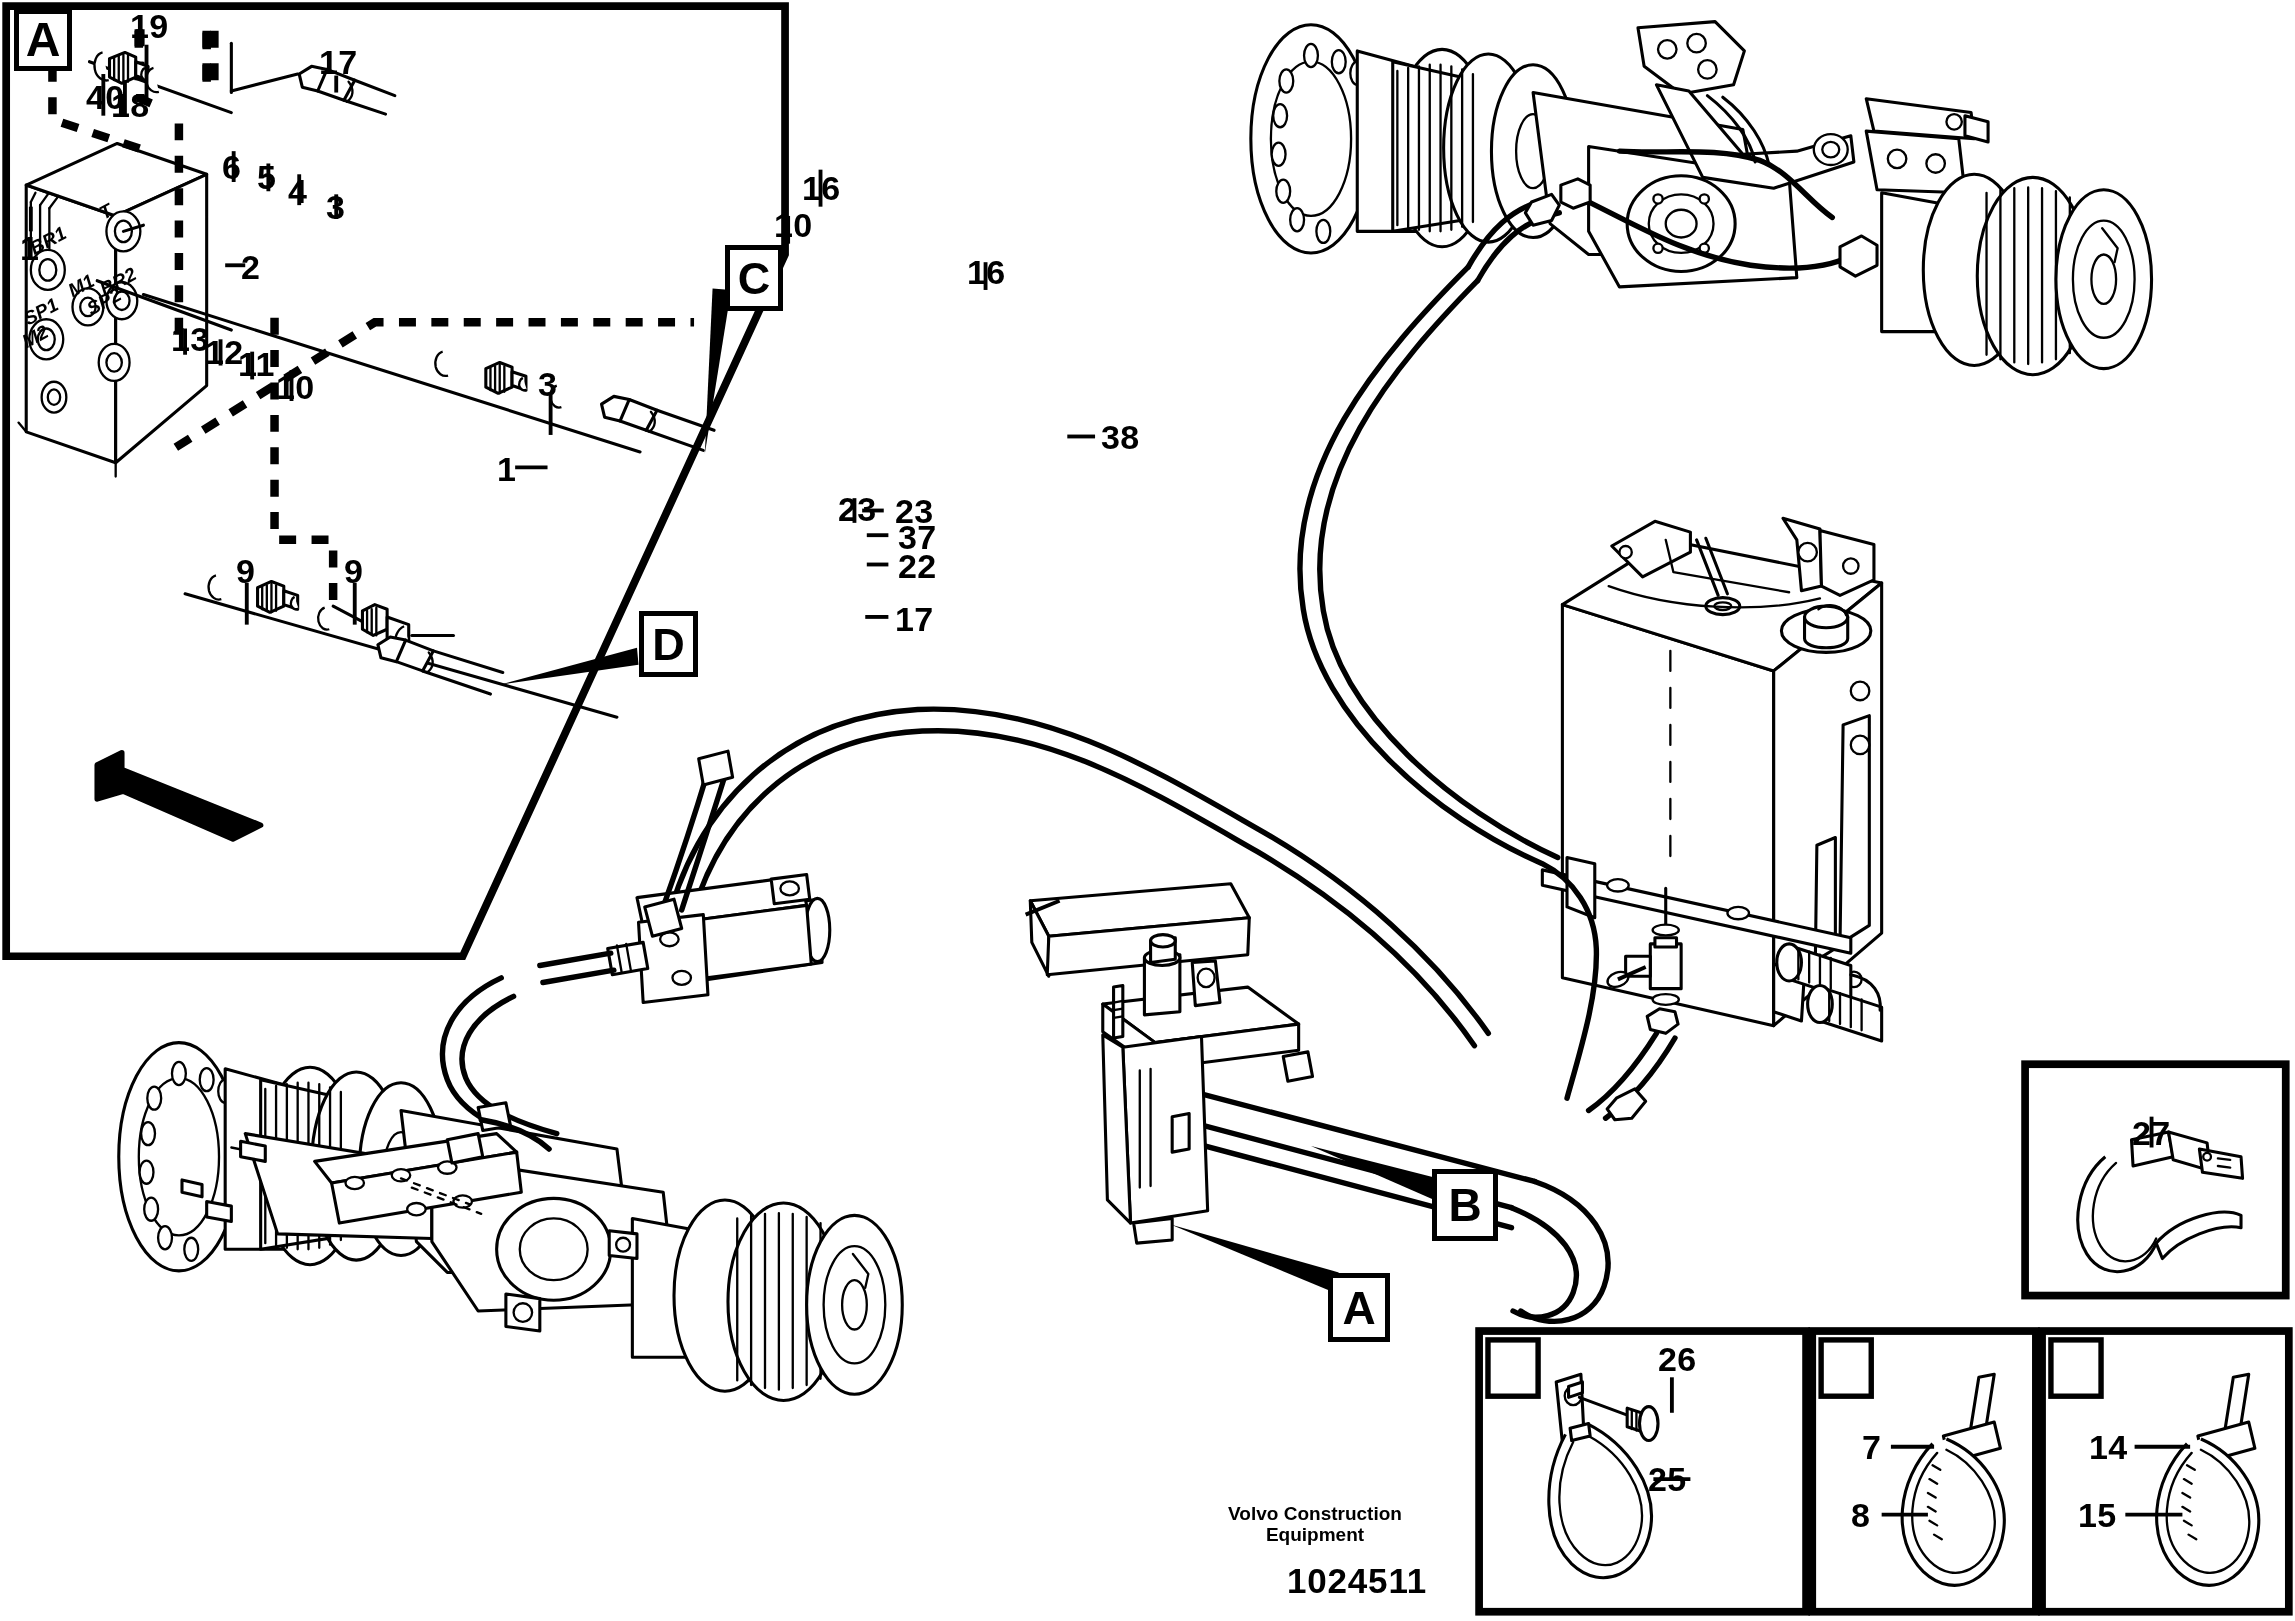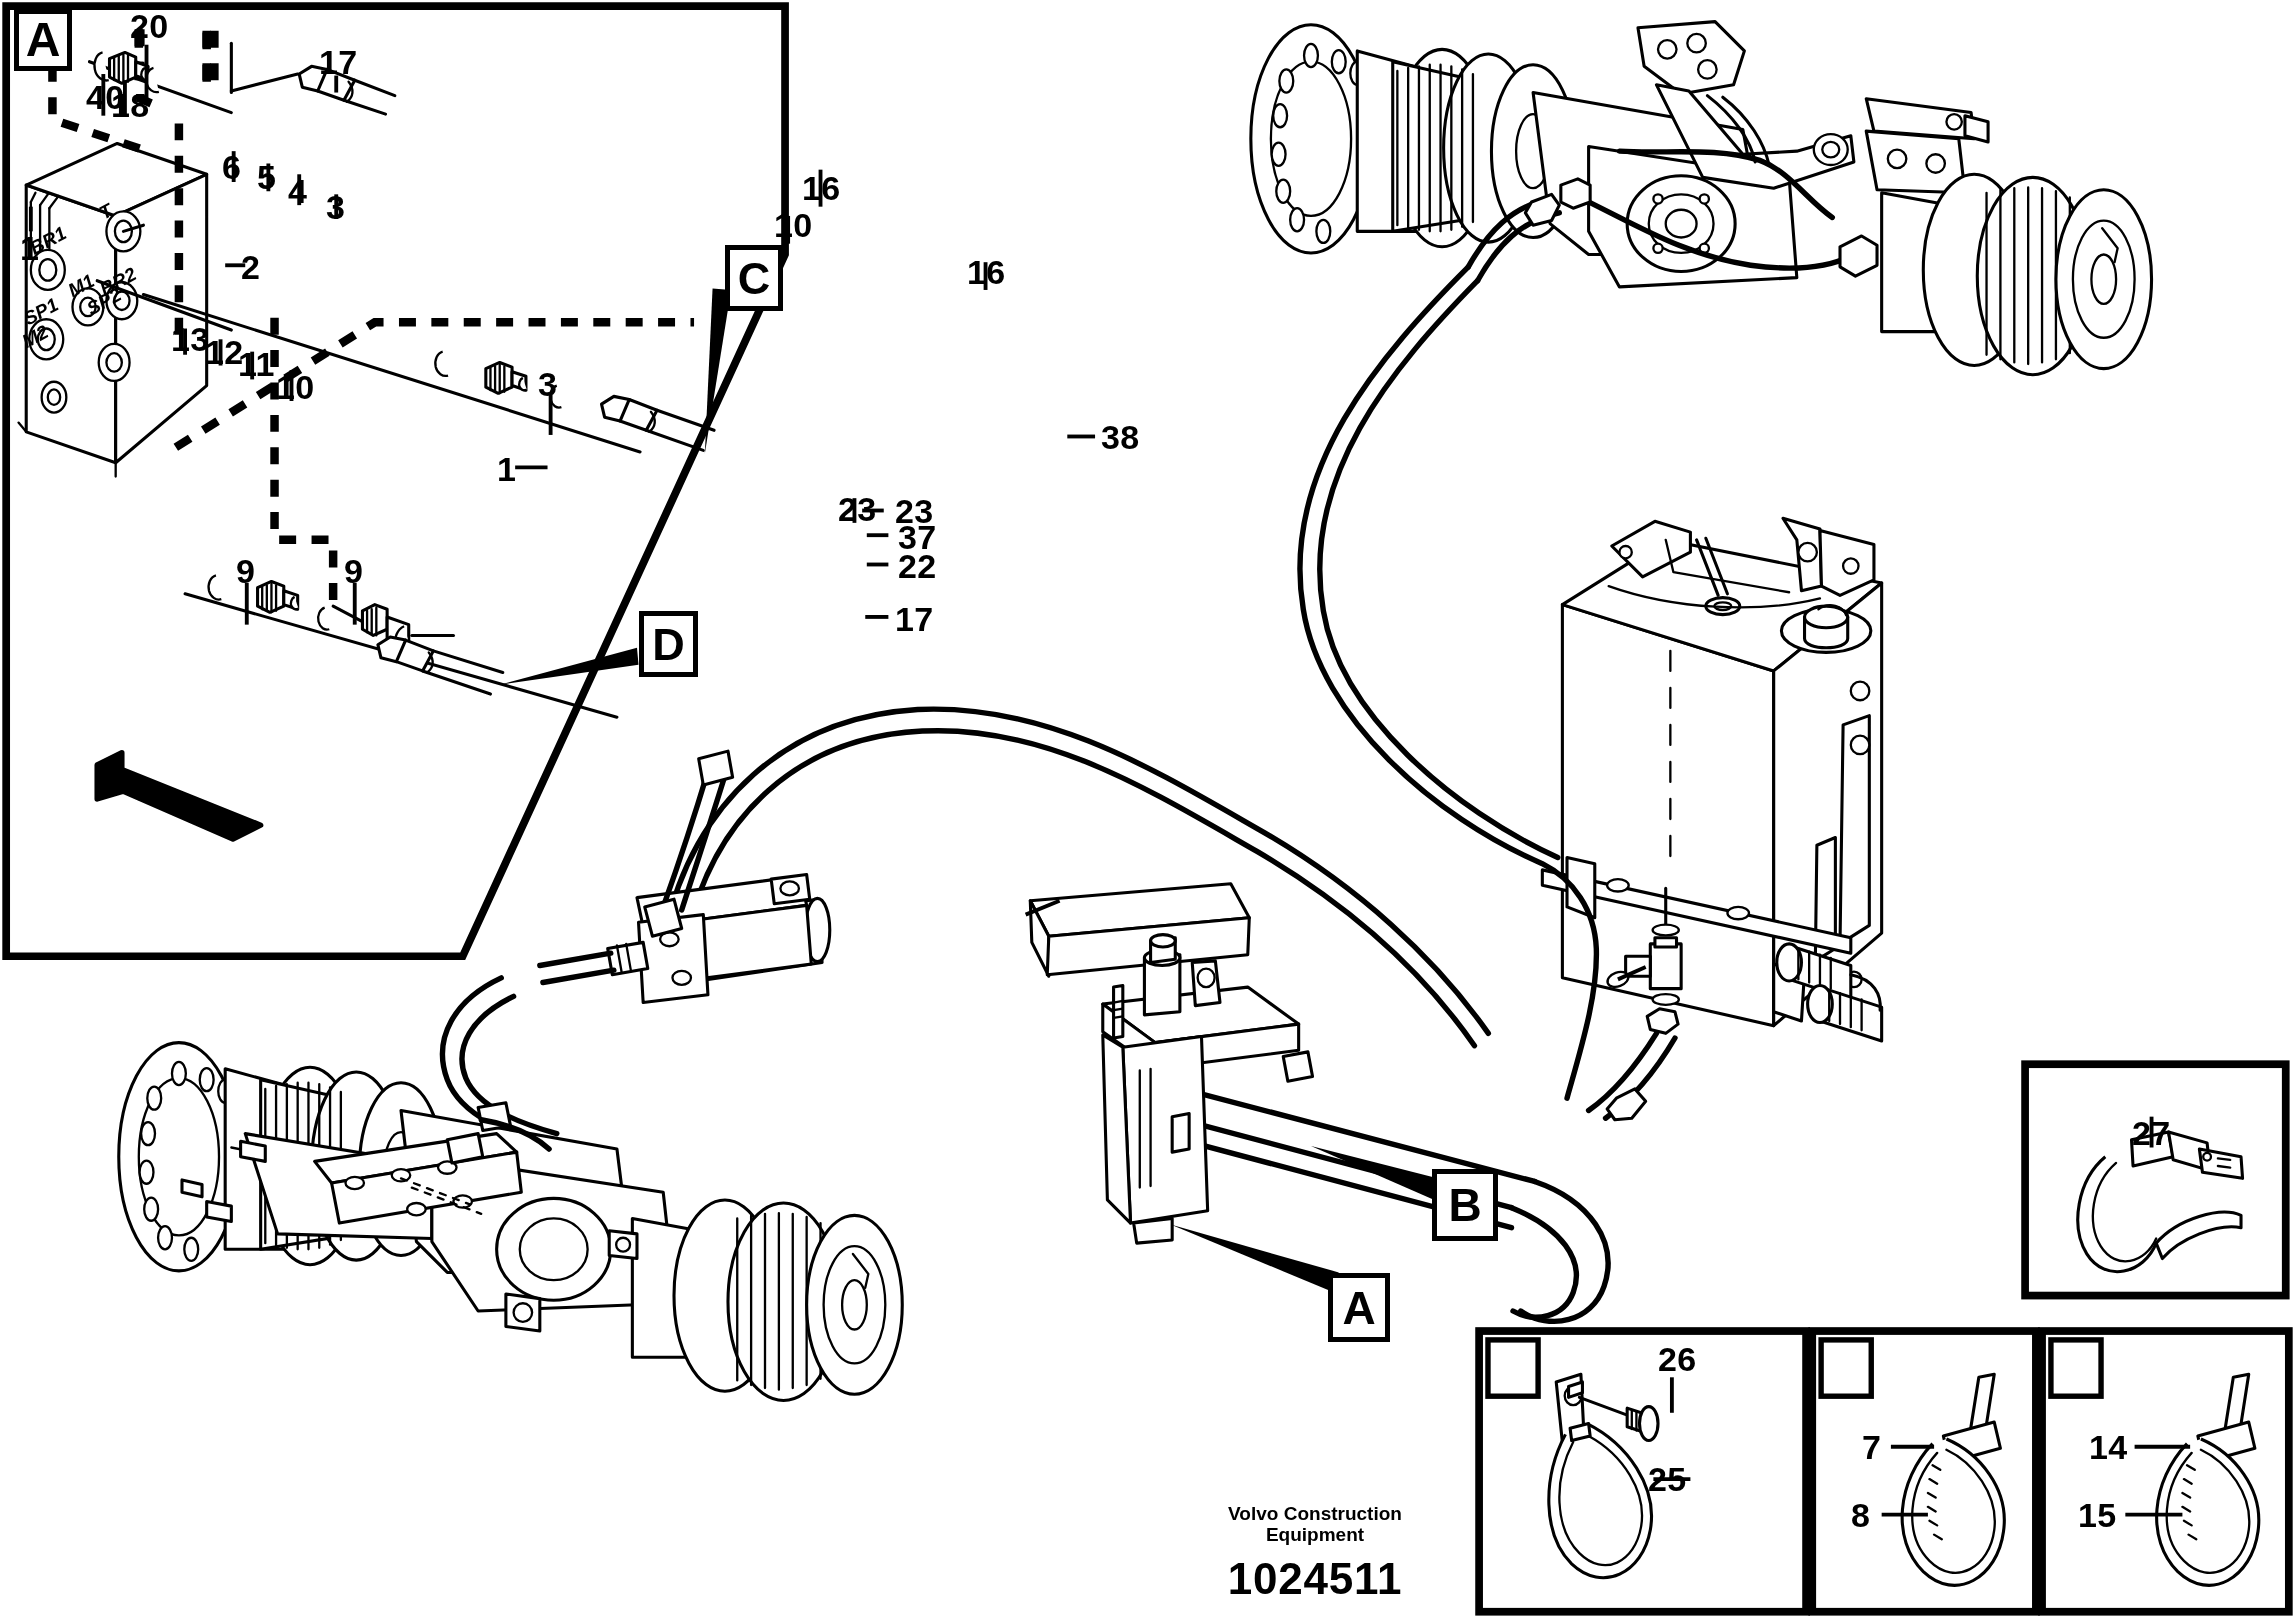--- a/index.html
+++ b/index.html
@@ -21,21 +21,21 @@
   .lb-C-leg{left:1820px;top:1339px;width:51px;height:60px;font-size:43px;border-width:0;}
   .lb-D-leg{left:2044px;top:1339px;width:51px;height:60px;font-size:43px;border-width:0;}
 
   
   .num{position:absolute;font-weight:bold;font-size:34px;line-height:1;
        letter-spacing:0.4px;white-space:nowrap;}
   .portlbl{position:absolute;font-weight:bold;font-style:italic;font-size:19px;line-height:1;}
 
   .brand{position:absolute;text-align:center;font-weight:bold;}
   .brand .nm{font-size:19px;line-height:1.12;}
-  .brand .code{font-size:44px;margin-top:8px;letter-spacing:0.8px;}
+  .brand .code{font-size:35px;margin-top:15px;letter-spacing:0.8px;text-align:right;}
 </style>
 </head>
 <body>
 
 <div class="stage">
 
 <svg class="art" viewBox="0 0 2976 2102">
   <defs>
     <style>
       .s{fill:none;stroke:#000;stroke-width:4;stroke-linecap:round;stroke-linejoin:round;}
@@ -582,21 +582,21 @@
 <div class="letterbox lb-D-leg" style="color:#fff;background:transparent;">D</div>
 
 <div class="portlbl" style="left:29px;top:231px;transform:rotate(-28deg);">BR1</div>
 <div class="portlbl" style="left:100px;top:202px;transform:rotate(-28deg);">T</div>
 <div class="portlbl" style="left:68px;top:276px;transform:rotate(-28deg);">M1</div>
 <div class="portlbl" style="left:99px;top:272px;transform:rotate(-28deg);">BR2</div>
 <div class="portlbl" style="left:23px;top:302px;transform:rotate(-28deg);">SP1</div>
 <div class="portlbl" style="left:86px;top:292px;transform:rotate(-28deg);">SP2</div>
 <div class="portlbl" style="left:21.6px;top:327px;transform:rotate(-28deg);">M2</div>
 
-<div class="num" style="left:130px;top:9.3px;">20</div>
+<div class="num" style="left:130px;top:9.3px;">19</div>
 <div class="num" style="left:86px;top:80px;">40</div>
 <div class="num" style="left:111px;top:88px;">18</div>
 <div class="num" style="left:319px;top:45px;">17</div>
 <div class="num" style="left:20px;top:231px;">1</div>
 <div class="num" style="left:222px;top:150px;">6</div>
 <div class="num" style="left:257px;top:160px;">5</div>
 <div class="num" style="left:288px;top:174px;">4</div>
 <div class="num" style="left:326px;top:190px;">3</div>
 <div class="num" style="left:241px;top:250px;">2</div>
 <div class="num" style="left:171px;top:322px;">13</div>

